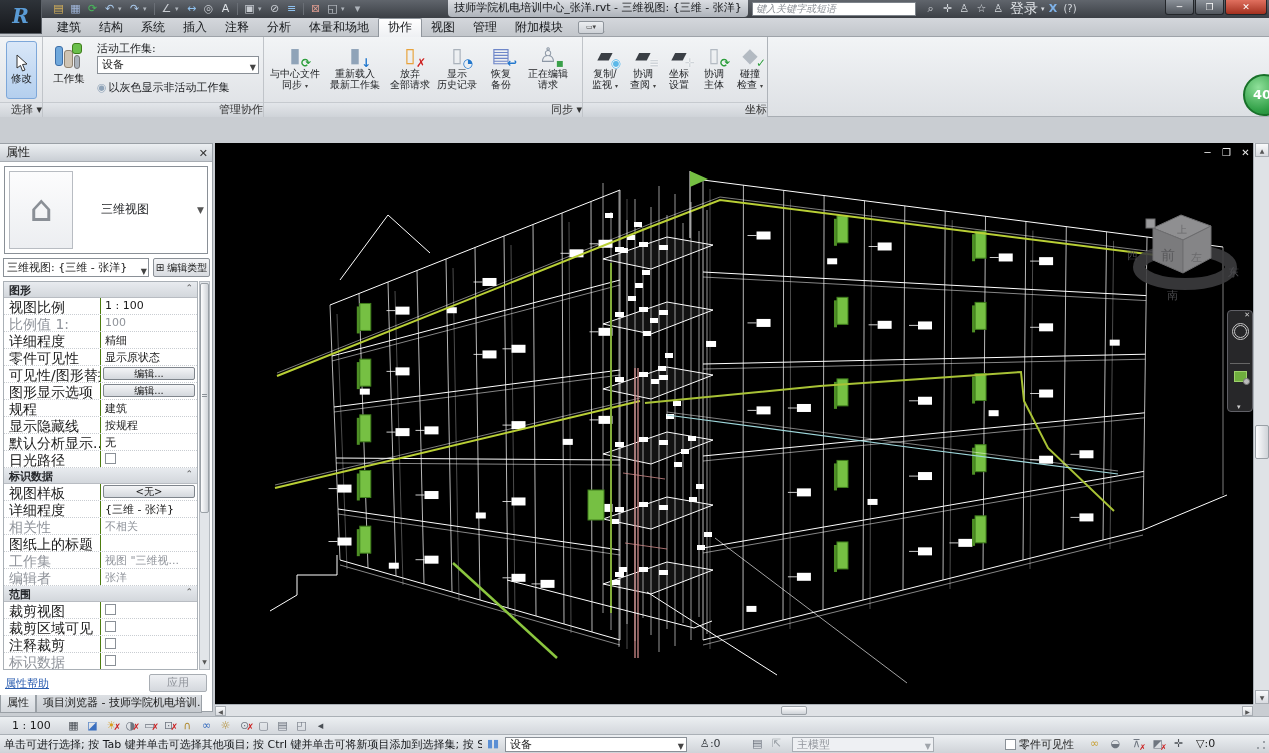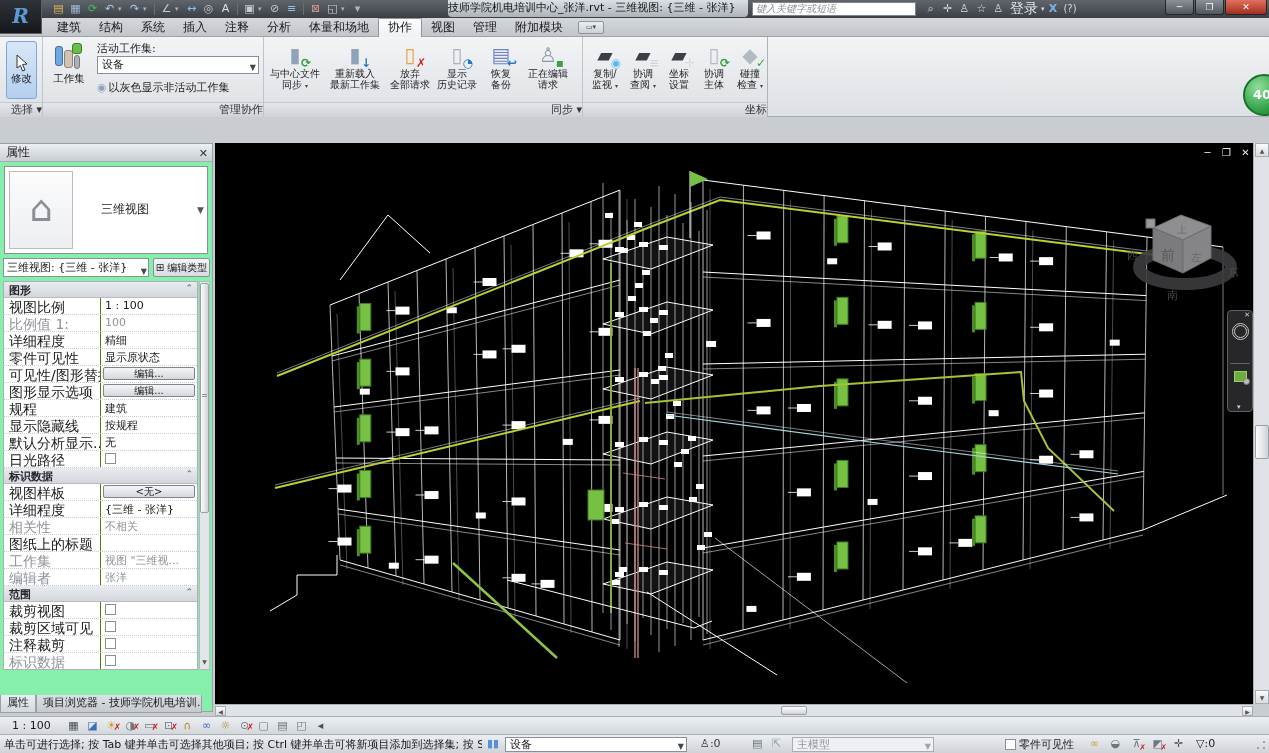--- a/index.html
+++ b/index.html
@@ -5,21 +5,21 @@
 *{margin:0;padding:0;box-sizing:border-box}
 body{background:#888;font-family:"DejaVu Sans","Liberation Sans",sans-serif}
 .app{position:relative;width:1269px;height:753px;background:#c9cdd2;overflow:hidden;font-size:12px;color:#1a1a1a}
 
 .titlebar{position:absolute;left:0;top:0;width:1269px;height:18px;background:linear-gradient(#60656c,#3b3f45)}
 .rbtn{position:absolute;left:0;top:0;width:42px;height:34px;z-index:9;background:linear-gradient(#2e3339,#15171b);border-right:1px solid #5a5f66;border-bottom:1px solid #5a5f66;color:#5a9bd5;font:italic bold 20px "DejaVu Serif",serif;text-align:center;line-height:32px}
 .qat{position:absolute;left:50px;top:1px;display:flex;align-items:center;height:16px}
 .qat .qi{width:17px;height:16px;text-align:center;line-height:16px;font-size:11px;cursor:default}
 .qat .qa{color:#aeb4bb;font-size:7px;width:8px}
 .qat .qsep{width:1px;height:12px;background:#23262b;border-right:1px solid #6a6f76;margin:0 3px}
-.tb-title{position:absolute;left:448px;top:0;width:300px;height:17px;background:linear-gradient(#dcdfe4,#aeb3ba);border-radius:0 0 4px 4px;color:#15171a;font-size:11px;line-height:16px;white-space:nowrap;overflow:hidden}
+.tb-title{position:absolute;left:448px;top:0;width:300px;height:17px;background:linear-gradient(#dcdfe4,#aeb3ba);border-radius:0 0 4px 4px;color:#15171a;font-size:11px;text-align:center;line-height:16px;white-space:nowrap;overflow:hidden}
 .tb-search{position:absolute;left:752px;top:2px;width:164px;height:14px;background:#fff;border:1px solid #7e848b;font-size:10px;color:#8a8f96;font-style:italic;padding:0 3px;line-height:12px;white-space:nowrap;overflow:hidden}
 .tb-icons{position:absolute;left:922px;top:1px;display:flex;align-items:center;height:16px;color:#d5d9de}
 .tb-icons .ti{min-width:17px;height:16px;text-align:center;line-height:16px;font-size:11px;padding:0 1px}
 .signin{font-size:14px;color:#e3e6ea;padding:0 3px}
 .xlogo{color:#7fb2e8;font-weight:bold;font-size:12px}
 .winbtns{position:absolute;right:2px;top:0;display:flex}
 .wb{width:29px;height:15px;margin-left:1px;border:1px solid #23262a;border-top:none;border-radius:0 0 3px 3px;background:linear-gradient(#8a9098,#51565d);color:#fff;font-size:9px;text-align:center;line-height:14px}
 .wb.close{width:42px;background:linear-gradient(#e0705f,#a3301f)}
 
 .tabsrow{position:absolute;left:0;top:18px;width:1269px;height:19px;background:linear-gradient(#d4d7dc,#c2c6cb);border-bottom:1px solid #9ea3a9}
@@ -43,21 +43,21 @@
 .wsbars{position:relative;width:30px;height:28px;margin-top:2px}
 .wsbars i{position:absolute;border-radius:3px}
 .wslbl{font-size:10.5px;margin-top:2px}
 .awlabel{position:absolute;left:54px;top:4px;font-size:11px;color:#1d1f22}
 .awcombo{position:absolute;left:54px;top:19px;width:162px;height:18px;background:#fff;border:1px solid #8a9097;font-size:11px;line-height:16px;padding:0 4px}
 .awcombo .arr{position:absolute;right:2px;top:3px;font-size:8px;color:#444}
 .graytoggle{position:absolute;left:54px;top:43px;font-size:11px;color:#1d1f22;white-space:nowrap}
 .graytoggle .gico{color:#8fa3b8;font-size:11px;margin-right:2px}
 .badge100{position:absolute;left:1243px;top:37px;width:42px;height:42px;border-radius:50%;background:radial-gradient(circle at 35% 30%,#8fe09a,#2f9e45 65%,#1e7a33);border:2px solid #187029;color:#fff;font-weight:bold;font-size:13px;line-height:38px;text-indent:8px;z-index:8}
 
-.props{position:absolute;left:0;top:143px;width:213px;height:569px;background:#86efac;border:1px solid #9aa0a6;border-left:none}
+.props{position:absolute;left:0;top:143px;width:213px;height:569px;background:#ffffff;border:1px solid #9aa0a6;border-left:none}
 .ptitle{position:relative;height:18px;background:linear-gradient(#eceff2,#c9ced4);border-bottom:1px solid #a8adb3;font-size:12px;line-height:17px;padding-left:6px}
 .ptitle .px{position:absolute;right:4px;top:1px;font-size:11px;font-weight:bold;color:#333}
 .typesel{position:absolute;left:4px;top:22px;width:204px;height:88px;background:#fff;border:1px solid #8a9097}
 .typesel .ticon{position:absolute;left:4px;top:4px;width:64px;height:78px;border:1px solid #b8bcc2;background:linear-gradient(#fcfcfd,#eceef1);font-size:36px;color:#8a8f96;text-align:center;line-height:74px}
 .typesel .tname{position:absolute;left:96px;top:34px;font-size:12px;color:#1d1f22}
 .typesel .tarr{position:absolute;right:3px;top:38px;font-size:9px;color:#555}
 .instrow{position:absolute;left:3px;top:114px;width:207px;height:19px}
 .instcombo{position:absolute;left:0;top:0;width:146px;height:19px;background:#fff;border:1px solid #8a9097;font-size:11px;line-height:17px;padding:0 3px;white-space:nowrap;overflow:hidden}
 .instcombo .arr{position:absolute;right:1px;top:4px;font-size:8px;color:#444;background:#fff}
 .edittype{position:absolute;left:150px;top:0;width:57px;height:19px;background:linear-gradient(#f4f5f7,#d8dbe0);border:1px solid #8a9097;border-radius:2px;font-size:10px;line-height:17px;text-align:center;white-space:nowrap;overflow:hidden}
@@ -727,20 +727,24 @@
           <span class="pl gray">标识数据</span>
           <span class="pchk"></span>
         </div>
       </div>
     <div class="pscroll">
       <div class="pthumb">
           <i></i>
         </div>
       <div class="pdown">▼</div>
     </div>
+    <div class="pfoot">
+      <a class="phelp">属性帮助</a>
+      <div class="papply">应用</div>
+    </div>
     <div class="ptabs" id="ptabs">
         <div class="ptab">属性</div>
         <div class="ptab pb">项目浏览器 - 技师学院机电培训...</div>
       </div>
   </div>
 
   <div class="viewbar">
     <div class="vscale">1 : 100</div>
     <div class="vicons" id="vicons">
         <span class="vic"><span style="color:#4a4f55">▦</span></span>

